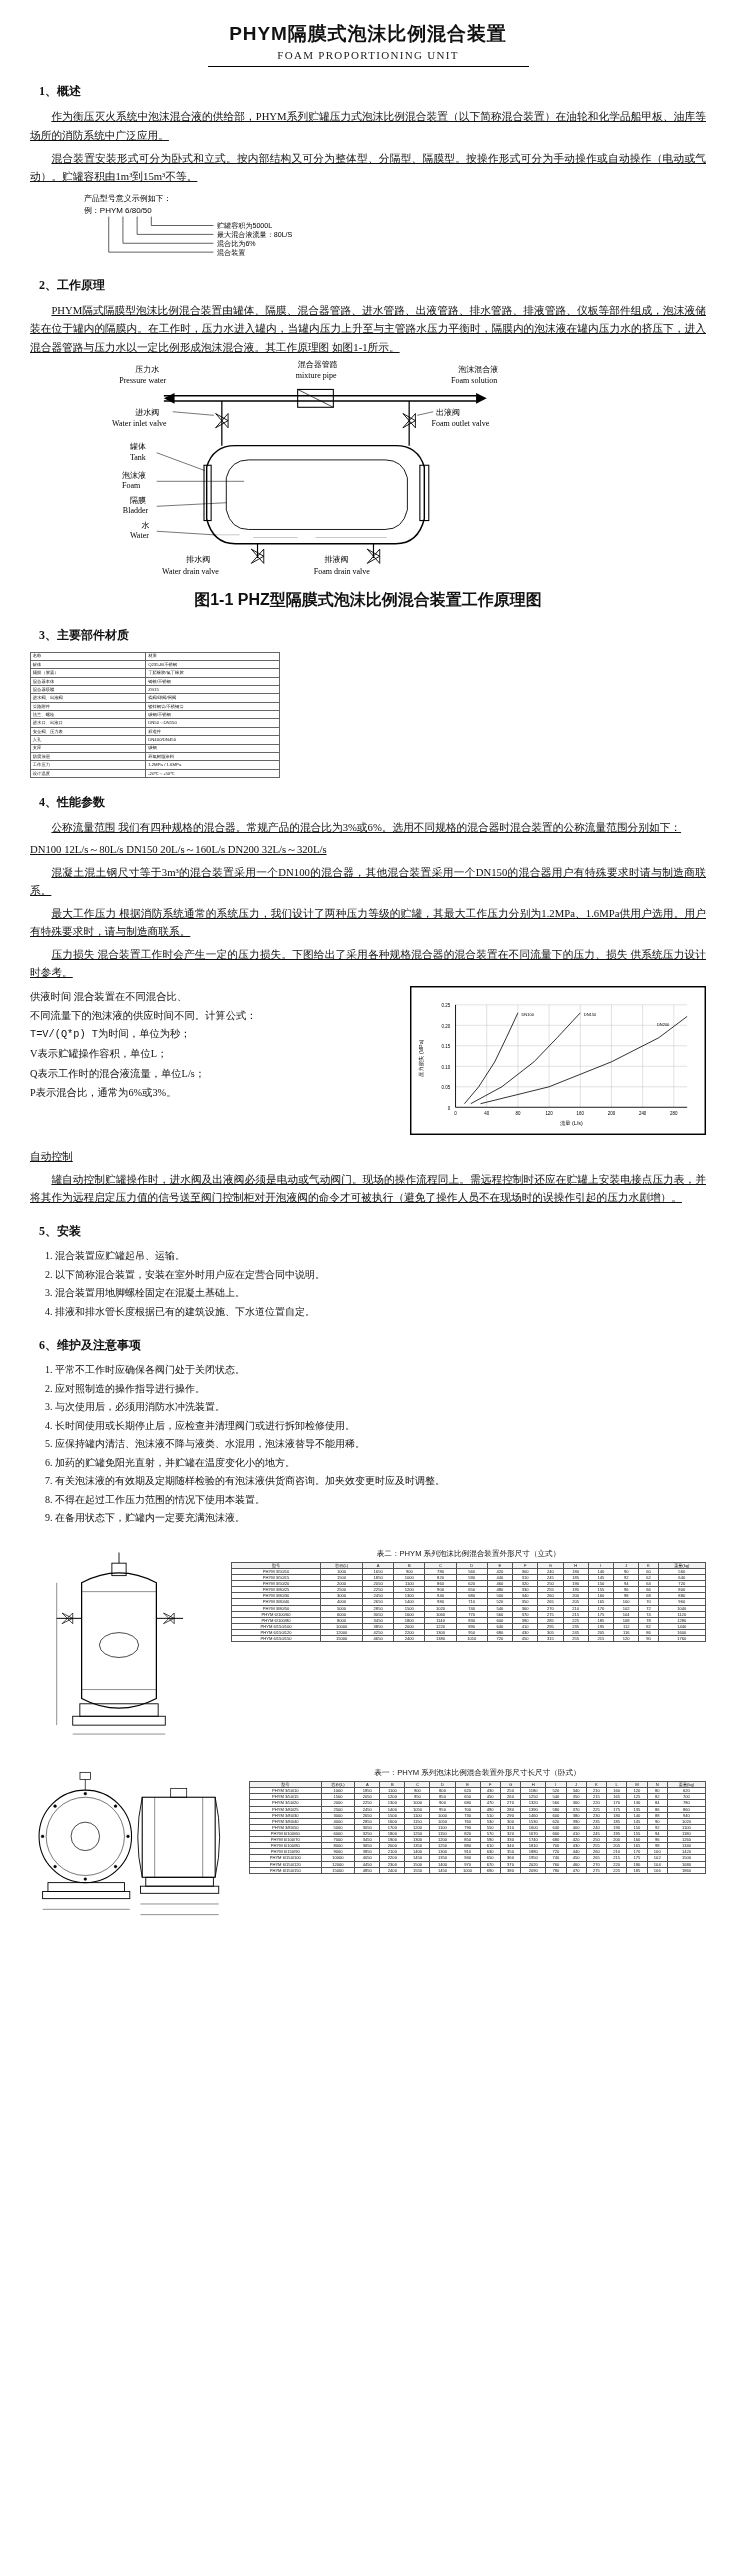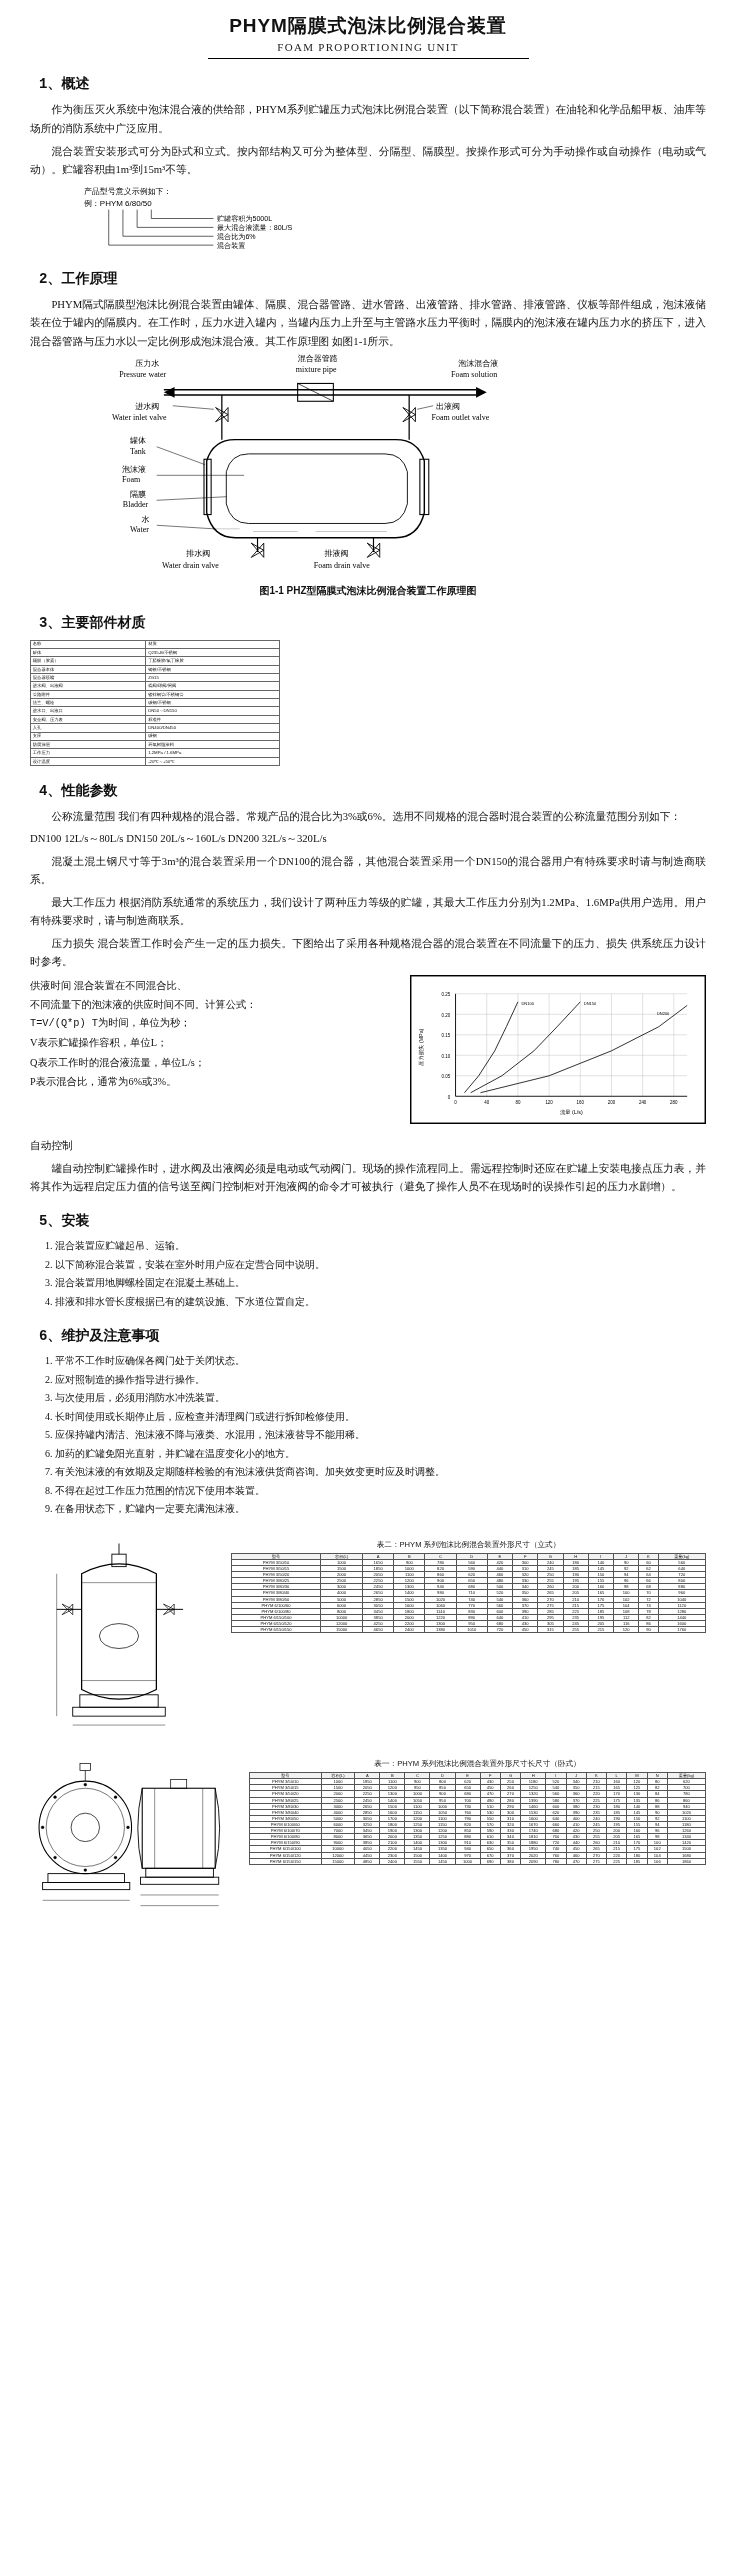--- a/index.html
+++ b/index.html
@@ -1,24 +1,24 @@
 <!DOCTYPE html>
 <html style="font-size:14.3px"><head>
 <meta charset="utf-8">
 <style>
   html,body{margin:0;padding:0;background:#ffffff;}
   body{width:740px;font-family:"Liberation Serif",serif;color:#111;}
-  .page{width:736px;box-sizing:border-box;padding:8px 30px 27px 30px;}
+  .page{width:736px;box-sizing:border-box;padding:16px 30px 27px 30px;}
   .title-zh{font-family:"Liberation Sans",sans-serif;font-weight:bold;font-size:19px;text-align:center;letter-spacing:0.9px;margin:5.3px 0 1.8px 0;}
   .title-en{font-family:Liberation Serif, serif;font-size:11px;text-align:center;letter-spacing:1.3px;color:#222;margin-bottom:5.3px;}
   .title-rule{border-bottom:0.9px solid #000;width:321px;margin:0 auto 12.5px auto;}
-  h2.sec{font-family:Liberation Mono, monospace;font-size:14px;font-weight:bold;margin:16px 0 7.1px 9px;}
-  p.body{font-size:10.7px;line-height:1.75;margin:3.6px 0 3.6px 0;text-indent:2em;text-align:justify;}
+  h2.sec{font-family:Liberation Serif, serif;font-size:12px;font-weight:bold;margin:16px 0 7.1px 9px;}
+  p.body{font-size:10.7px;line-height:1.75;margin:3.6px 0 3.6px 0;text-indent:2em;text-align:justify;text-decoration:underline;}
   p.body.noind{text-indent:0;}
-  .fig-cap{text-align:center;font-family:"Liberation Sans",sans-serif;font-weight:bold;font-size:10px;margin:7.1px 0 3.6px 0;}
+  .fig-cap{text-align:center;font-family:"Liberation Sans",sans-serif;font-weight:bold;font-size:16px;margin:7.1px 0 3.6px 0;}
   .center{text-align:center;}
   ol.list{margin:3.6px 0 3.6px 12.5px;padding-left:12.5px;}
   ol.list li{font-size:10px;line-height:1.85;}
   .mono{font-family:"Liberation Mono",monospace;}
   .smallnote{font-size:10.3px;line-height:1.7;margin:1.8px 0 1.8px 0;}
   svg{display:block;}
   .figwrap{display:flex;}
   table.spec{border-collapse:collapse;font-size:4.1px;font-family:"Liberation Sans",sans-serif;}
   table.spec td,table.spec th{border:0.9px solid #555;padding:0px 0.9px;text-align:center;line-height:1.25;white-space:nowrap;}
   table.spec th{background:#f2f2f2;font-weight:normal;}

